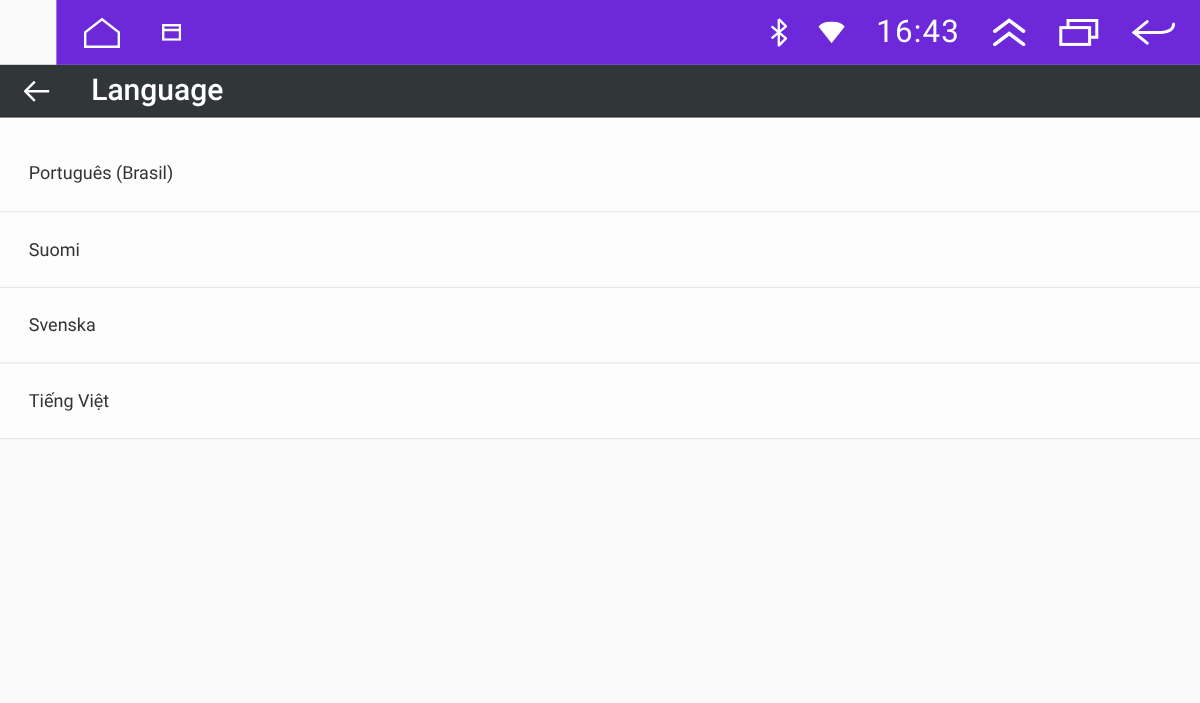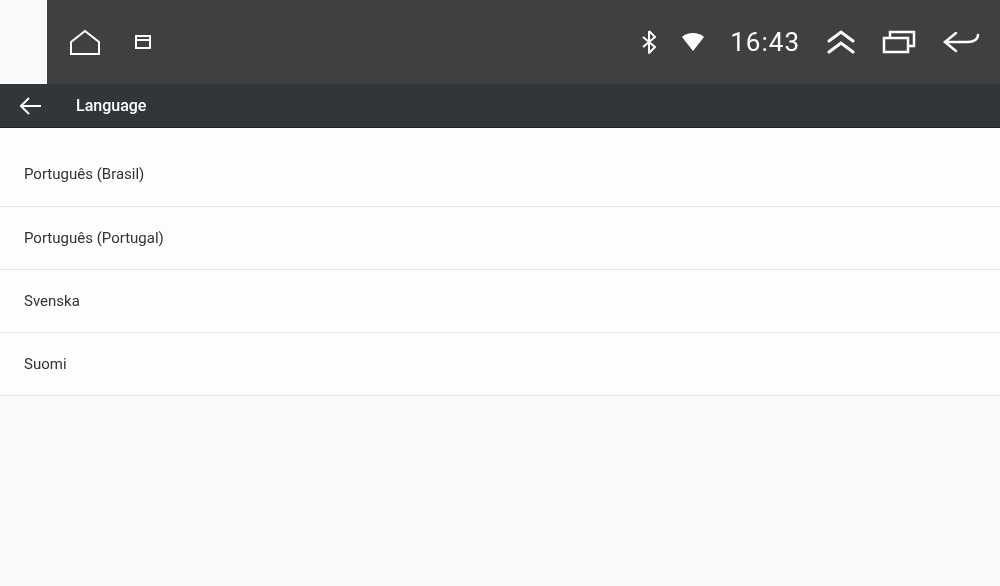--- a/index.html
+++ b/index.html
@@ -8,22 +8,22 @@
       box-sizing: border-box;
     }
     body {
       width: 1000px;
       height: 586px;
       font-family: Roboto, Arial, sans-serif;
       background: #fafafa;
       overflow: hidden;
     }
     .status-bar {
-      height: 84px;
-      background: #404040;
+      height: 54px;
+      background: #6d28d9;
       display: flex;
       align-items: center;
       justify-content: space-between;
       padding: 0 20px;
       color: #fff;
       margin-left: 47px;
     }
     .status-left {
       display: flex;
       align-items: center;
@@ -49,21 +49,21 @@
       align-items: center;
       padding: 0 20px;
       color: #fff;
       border-bottom: 1px solid #222;
     }
     .header .back-arrow {
       margin-right: 34px;
       cursor: pointer;
     }
     .header-title {
-      font-size: 16px;
+      font-size: 25px;
       font-weight: 500;
     }
     .list {
       background: #fdfdfd;
     }
     .list-item {
       height: 63px;
       display: flex;
       align-items: center;
       padding: 0 24px;
@@ -134,21 +134,21 @@
     </svg>
   </span>
   <span class="header-title">Language</span>
 </div>
 
 <div class="list">
   <div class="list-item">
       <span>Português (Brasil)</span>
     </div>
   <div class="list-item">
-      <span>Português (Portugal)</span>
+      <span>Suomi</span>
     </div>
   <div class="list-item">
       <span>Svenska</span>
     </div>
   <div class="list-item">
-      <span>Suomi</span>
+      <span>Tiếng Việt</span>
     </div>
 </div>
 
 </body></html>

